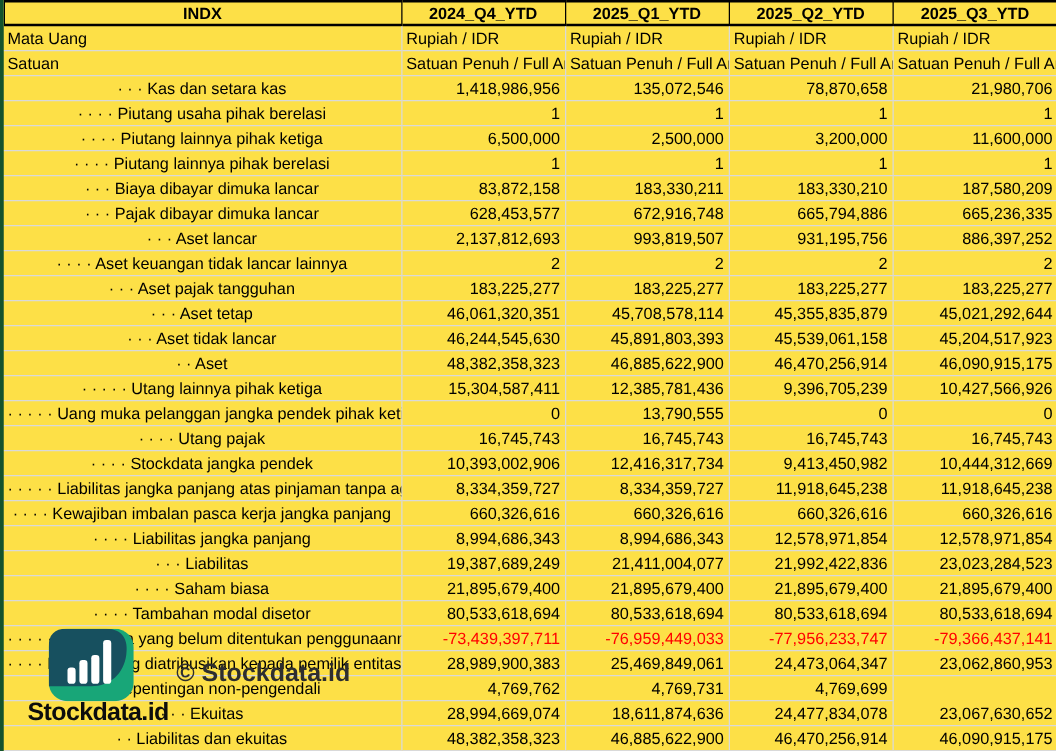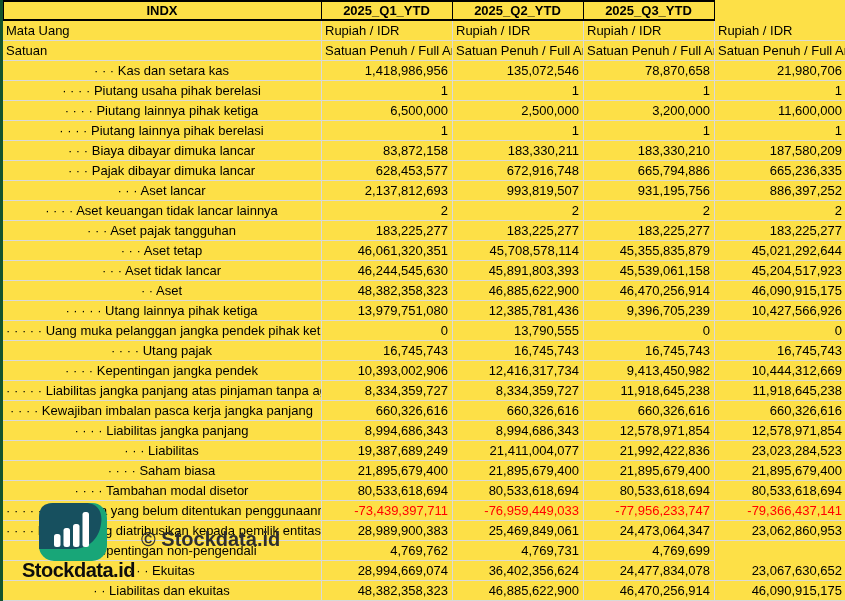--- a/index.html
+++ b/index.html
@@ -49,20 +49,21 @@
     font-size:20px; font-weight:bold; color:#0d0d0d; letter-spacing:-0.5px;
   }
 </style>
 </head>
 <body>
 
 <div id="screen">
 
   <div class="grid-row header-row">
     <div class="cell">INDX</div>
+    <div class="cell">2024_Q4_YTD</div>
     <div class="cell">2025_Q1_YTD</div>
     <div class="cell">2025_Q2_YTD</div>
     <div class="cell">2025_Q3_YTD</div>
   </div>
 
   <div class="grid-row meta-row">
     <div class="cell label-cell">Mata Uang</div>
     <div class="cell">Rupiah / IDR</div>
     <div class="cell">Rupiah / IDR</div>
     <div class="cell">Rupiah / IDR</div>
@@ -157,41 +158,41 @@
       </div>
       <div class="grid-row data-row">
         <div class="cell label-cell">· · Aset</div>
         <div class="cell num-cell">48,382,358,323</div>
         <div class="cell num-cell">46,885,622,900</div>
         <div class="cell num-cell">46,470,256,914</div>
         <div class="cell num-cell">46,090,915,175</div>
       </div>
       <div class="grid-row data-row">
         <div class="cell label-cell">· · · · · Utang lainnya pihak ketiga</div>
-        <div class="cell num-cell">13,979,751,080</div>
+        <div class="cell num-cell">15,304,587,411</div>
         <div class="cell num-cell">12,385,781,436</div>
         <div class="cell num-cell">9,396,705,239</div>
         <div class="cell num-cell">10,427,566,926</div>
       </div>
       <div class="grid-row data-row">
         <div class="cell label-cell">· · · · · Uang muka pelanggan jangka pendek pihak ketiga</div>
         <div class="cell num-cell">0</div>
         <div class="cell num-cell">13,790,555</div>
         <div class="cell num-cell">0</div>
         <div class="cell num-cell">0</div>
       </div>
       <div class="grid-row data-row">
         <div class="cell label-cell">· · · · Utang pajak</div>
         <div class="cell num-cell">16,745,743</div>
         <div class="cell num-cell">16,745,743</div>
         <div class="cell num-cell">16,745,743</div>
         <div class="cell num-cell">16,745,743</div>
       </div>
       <div class="grid-row data-row">
-        <div class="cell label-cell">· · · · Kepentingan jangka pendek</div>
+        <div class="cell label-cell">· · · · Stockdata jangka pendek</div>
         <div class="cell num-cell">10,393,002,906</div>
         <div class="cell num-cell">12,416,317,734</div>
         <div class="cell num-cell">9,413,450,982</div>
         <div class="cell num-cell">10,444,312,669</div>
       </div>
       <div class="grid-row data-row">
         <div class="cell label-cell">· · · · · Liabilitas jangka panjang atas pinjaman tanpa agunan</div>
         <div class="cell num-cell">8,334,359,727</div>
         <div class="cell num-cell">8,334,359,727</div>
         <div class="cell num-cell">11,918,645,238</div>
@@ -248,21 +249,21 @@
       </div>
       <div class="grid-row data-row">
         <div class="cell label-cell">· · · Kepentingan non-pengendali</div>
         <div class="cell num-cell">4,769,762</div>
         <div class="cell num-cell">4,769,731</div>
         <div class="cell num-cell">4,769,699</div>
       </div>
       <div class="grid-row data-row">
         <div class="cell label-cell">· · · Ekuitas</div>
         <div class="cell num-cell">28,994,669,074</div>
-        <div class="cell num-cell">36,402,356,624</div>
+        <div class="cell num-cell">18,611,874,636</div>
         <div class="cell num-cell">24,477,834,078</div>
         <div class="cell num-cell">23,067,630,652</div>
       </div>
       <div class="grid-row data-row">
         <div class="cell label-cell">· · Liabilitas dan ekuitas</div>
         <div class="cell num-cell">48,382,358,323</div>
         <div class="cell num-cell">46,885,622,900</div>
         <div class="cell num-cell">46,470,256,914</div>
         <div class="cell num-cell">46,090,915,175</div>
       </div>

